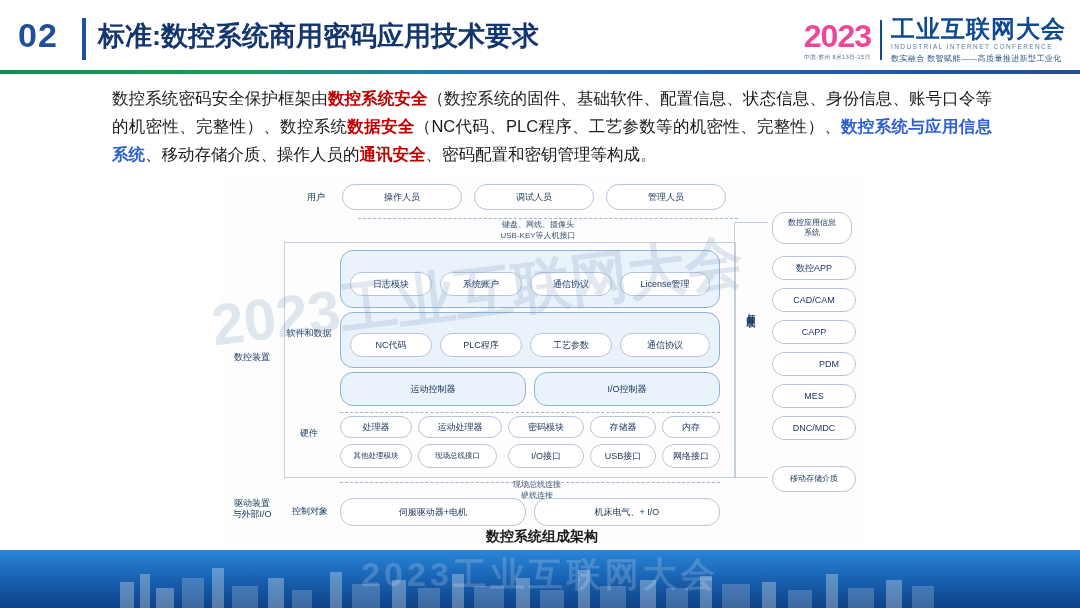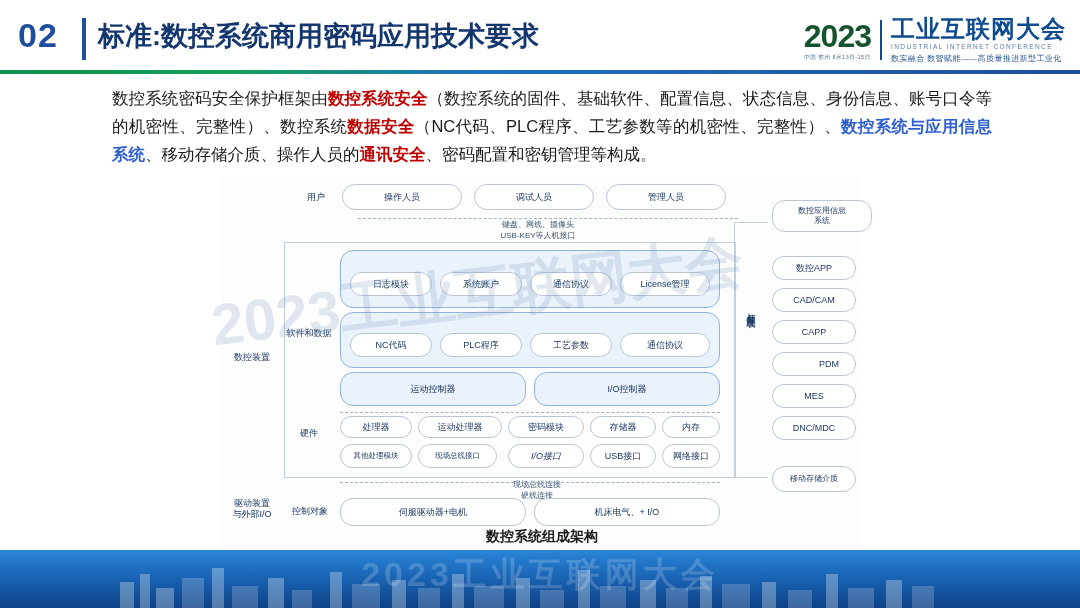--- a/index.html
+++ b/index.html
@@ -47,21 +47,21 @@
     left: 0; top: 62px; width: 1080px; height: 4px;
     background: linear-gradient(to right, #0f8f4e 0%, #14a05a 22%, #1f6fc0 45%, #1f4e9c 100%);
   }
   .logo {
     position: absolute;
     right: 14px; top: 4px;
     width: 320px; height: 56px;
     display: flex; align-items: center; justify-content: flex-end;
   }
   .logo-year {
-    font-size: 32px; font-weight: bold; color: #14532d;
+    font-size: 32px; font-weight: bold; color: #ec4899;
     letter-spacing: -1px; line-height: 1;
   }
   .logo-year-sub {
     font-size: 5.5px; color: #4a6d96; letter-spacing: 0.5px; margin-top: 2px;
     white-space: nowrap;
   }
   .logo-divider {
     width: 2px; height: 40px; background: #0d4a8f; margin: 0 9px;
   }
   .logo-cn {
@@ -233,37 +233,37 @@
 
     <div class="label" style="left:62px; top:252px; width:50px;">硬件</div>
     <div class="box plain" style="left:118px; top:240px; width:72px; height:22px;">处理器</div>
     <div class="box plain" style="left:196px; top:240px; width:84px; height:22px;">运动处理器</div>
     <div class="box plain" style="left:286px; top:240px; width:76px; height:22px;">密码模块</div>
     <div class="box plain" style="left:368px; top:240px; width:66px; height:22px;">存储器</div>
     <div class="box plain" style="left:440px; top:240px; width:58px; height:22px;">内存</div>
 
     <div class="box plain" style="left:118px; top:268px; width:72px; height:24px; font-size:7.5px;">其他处理模块</div>
     <div class="box plain" style="left:196px; top:268px; width:79px; height:24px; font-size:7.5px;">现场总线接口</div>
-    <div class="box plain" style="left:286px; top:268px; width:76px; height:24px;font-style:italic;">I/O接口</div>
+    <div class="box plain" style="left:286px; top:268px; width:76px; height:24px;">I/O接口</div>
     <div class="box plain" style="left:368px; top:268px; width:66px; height:24px;">USB接口</div>
     <div class="box plain" style="left:440px; top:268px; width:58px; height:24px;">网络接口</div>
 
     <div class="label small" style="left:230px; top:304px; width:170px;">现场总线连接</div>
     <div class="label small" style="left:230px; top:315px; width:170px;">硬线连接</div>
     <div class="dash" style="left:118px; top:306px; width:380px;"></div>
 
     <div class="label" style="left:0px; top:322px; width:60px; line-height:1.25;">驱动装置<br>与外部I/O</div>
     <div class="label" style="left:62px; top:330px; width:52px;">控制对象</div>
     <div class="box plain" style="left:118px; top:322px; width:186px; height:28px;">伺服驱动器+电机</div>
     <div class="box plain" style="left:312px; top:322px; width:186px; height:28px;">机床电气、+ I/O</div>
 
     <div class="sidebar-vert" style="left:522px; top:130px;">与外部系统互联</div>
     <div class="group-outline" style="left:512px; top:46px; width:34px; height:256px; border-left:1px solid #c2cfdd; border-right:none; border-top:1px solid #c2cfdd; border-bottom:1px solid #c2cfdd;"></div>
 
-    <div class="box plain" style="left:550px; top:24px; width:100px; height:32px; font-size:8px; line-height:1.25;">数控应用信息<br>系统</div>
+    <div class="box plain" style="left:550px; top:36px; width:80px; height:32px; font-size:8px; line-height:1.25;">数控应用信息<br>系统</div>
     <div class="box plain" style="left:550px; top:80px; width:84px; height:24px;">数控APP</div>
     <div class="box plain" style="left:550px; top:112px; width:84px; height:24px;">CAD/CAM</div>
     <div class="box plain" style="left:550px; top:144px; width:84px; height:24px;">CAPP</div>
     <div class="box plain" style="left:550px; top:176px; width:84px; height:24px;padding-left:32px;">PDM</div>
     <div class="box plain" style="left:550px; top:208px; width:84px; height:24px;">MES</div>
     <div class="box plain" style="left:550px; top:240px; width:84px; height:24px;">DNC/MDC</div>
     <div class="box plain" style="left:550px; top:290px; width:84px; height:26px; font-size:8px;">移动存储介质</div>
 
     <div class="diagram-title">数控系统组成架构</div>
   </div>

